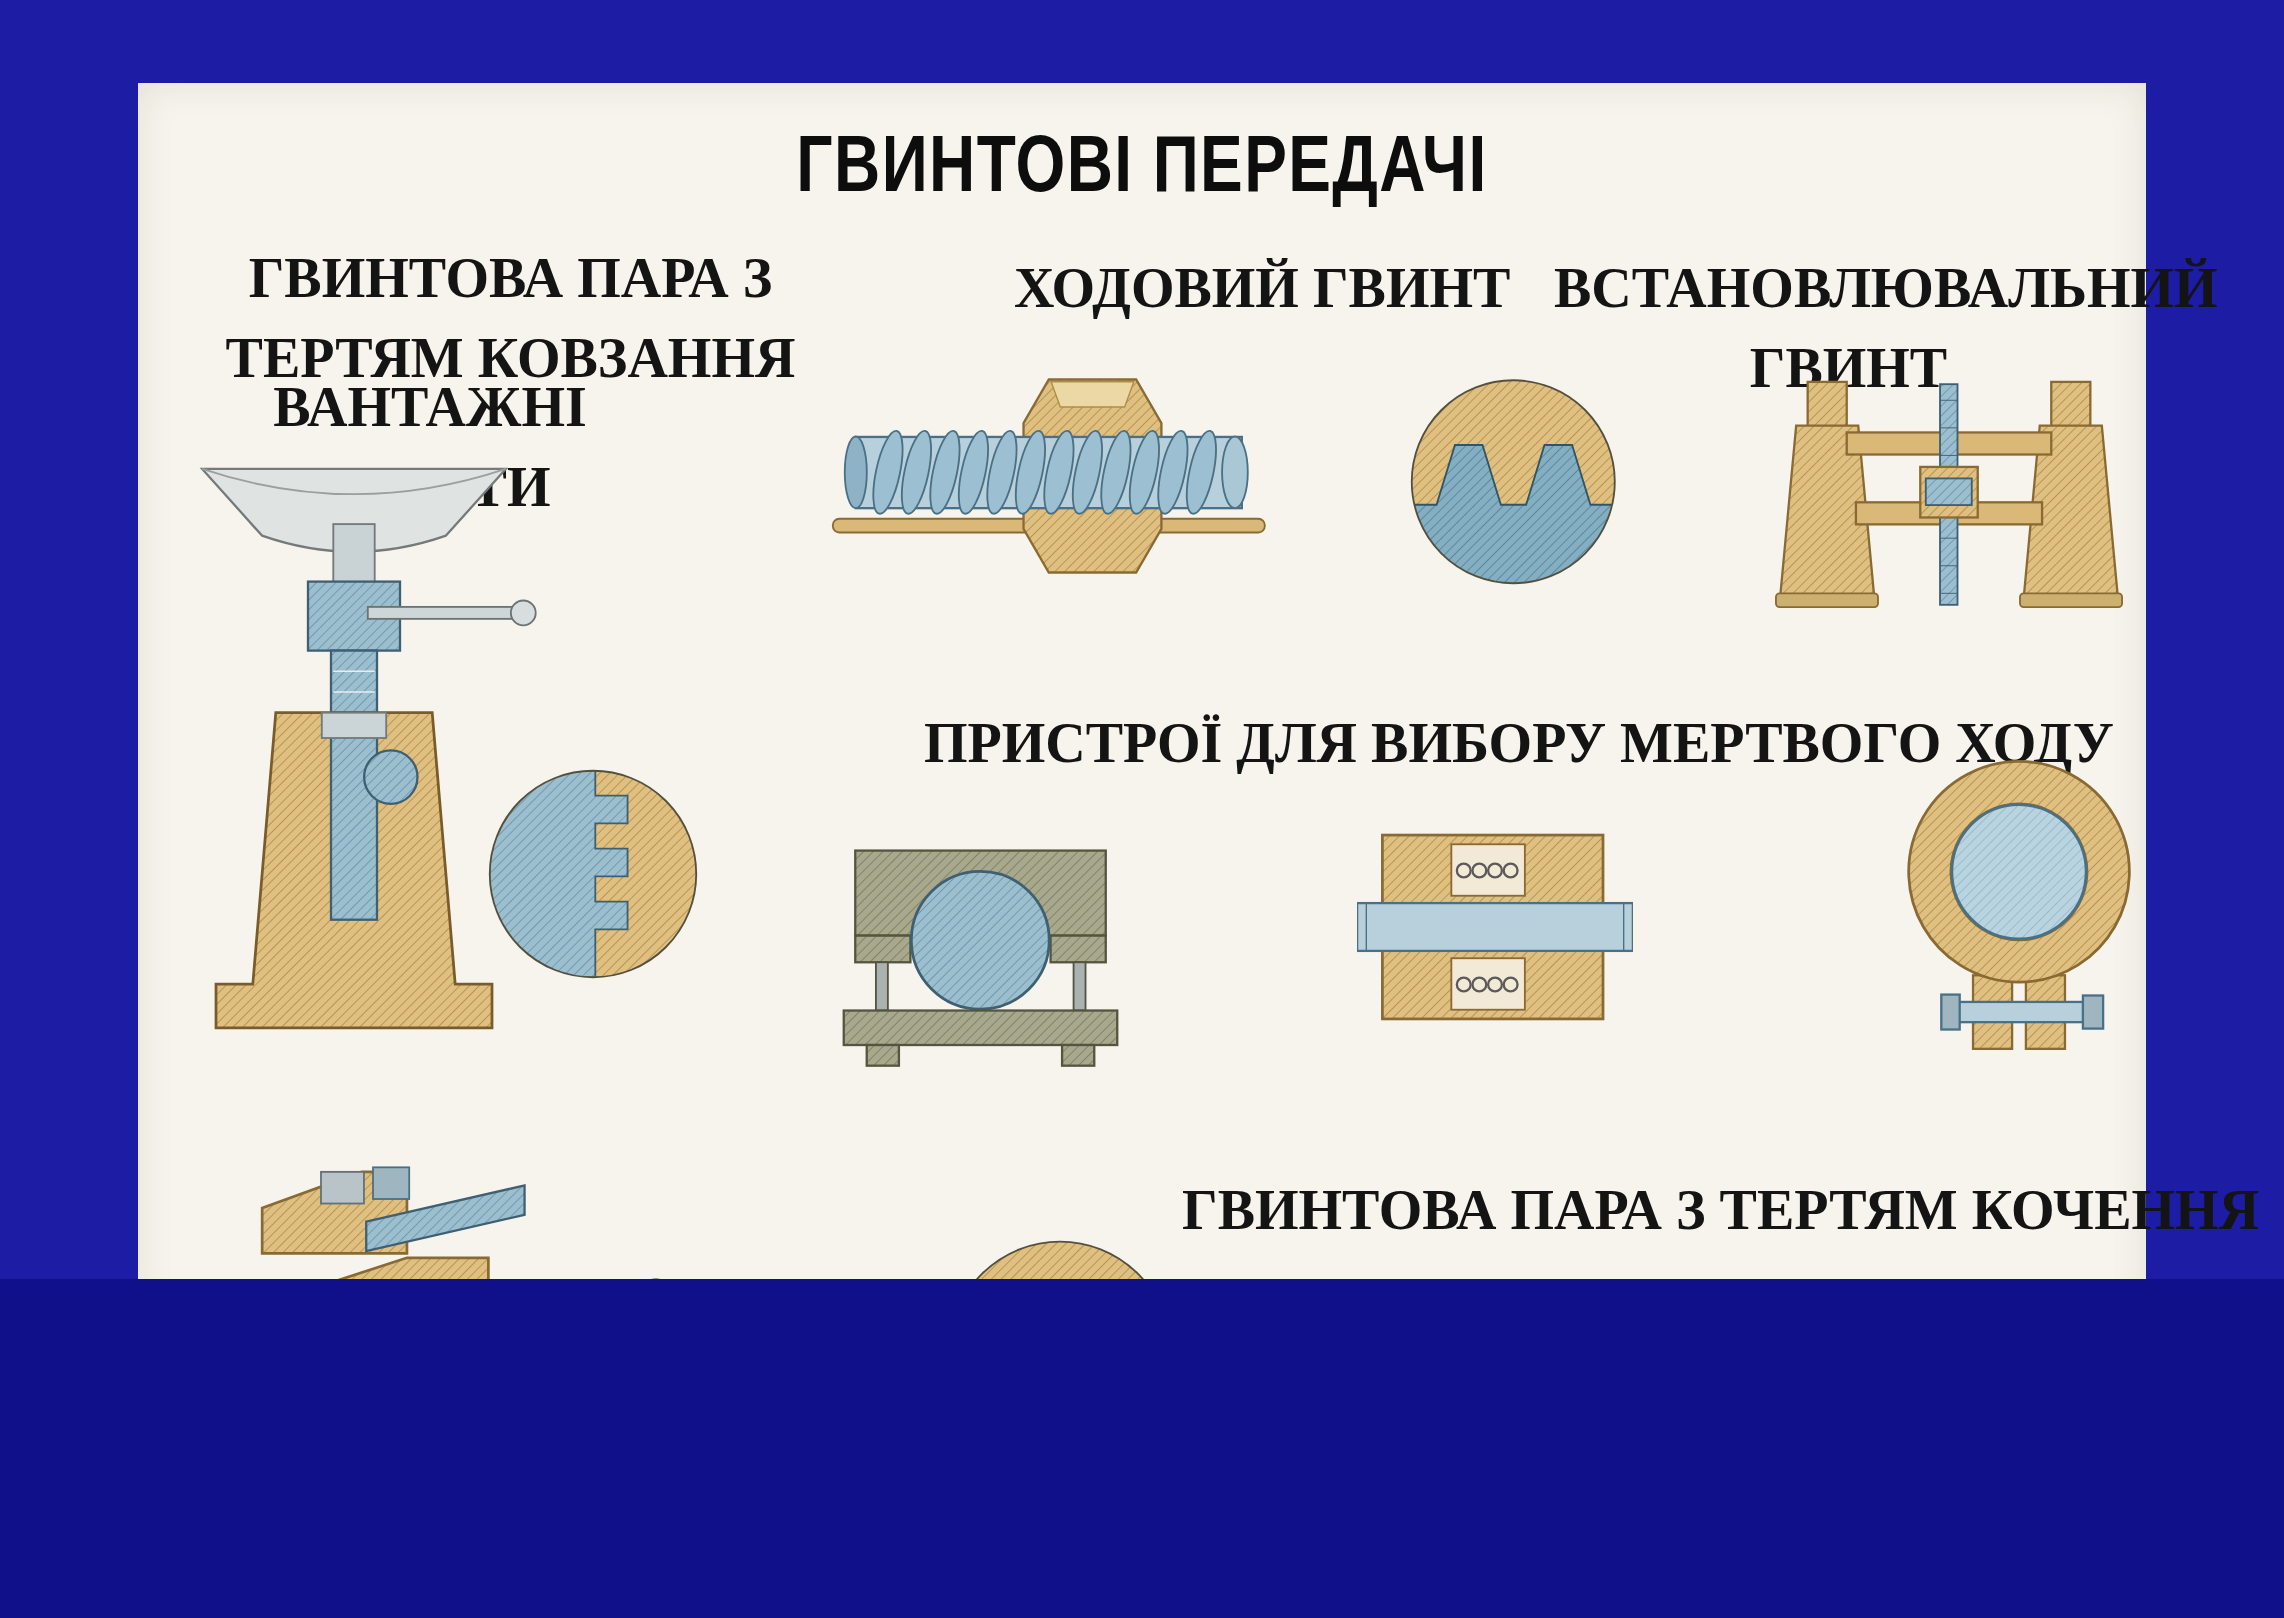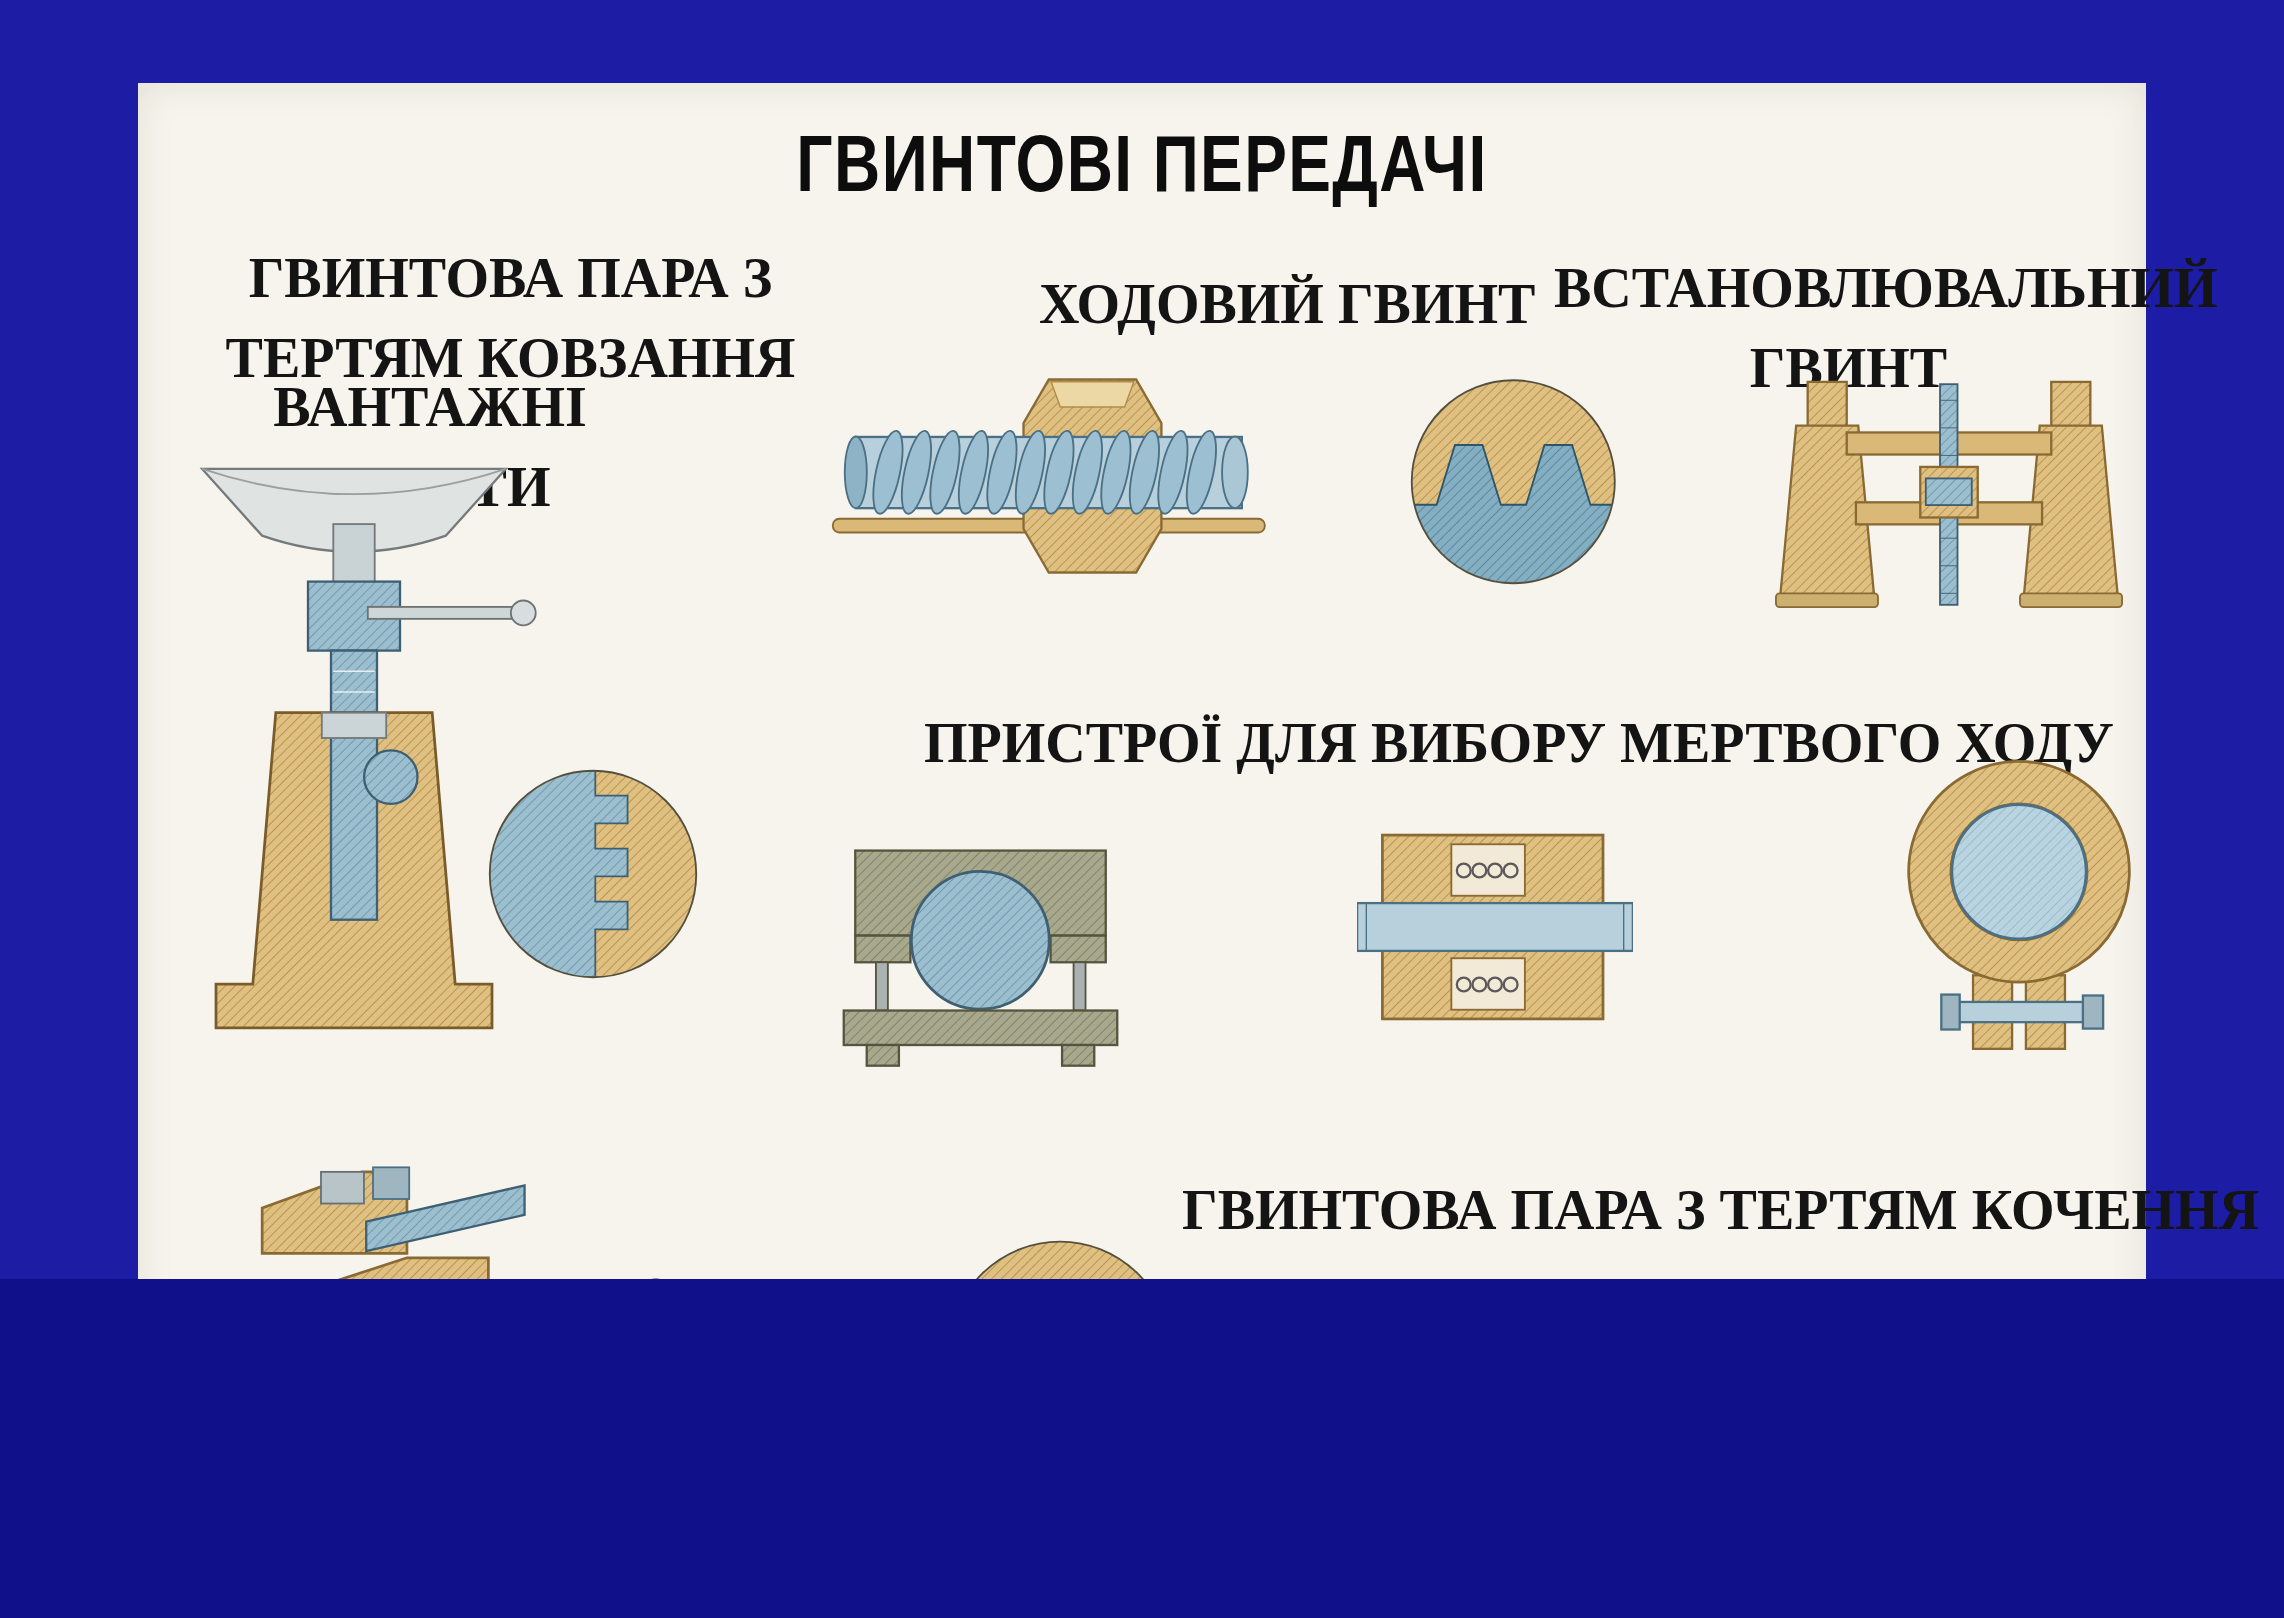--- a/index.html
+++ b/index.html
@@ -49,21 +49,21 @@
   </defs>
 </svg>
 
 <div class="poster">
   <div class="sheet">
 
     <div class="title">ГВИНТОВІ ПЕРЕДАЧІ</div>
 
     <div class="lbl" style="left:14px;top:156px;width:717px;">ГВИНТОВА ПАРА З ТЕРТЯМ КОВЗАННЯ</div>
     <div class="lbl" style="left:55px;top:285px;width:474px;">ВАНТАЖНІ ГВИНТИ</div>
-    <div class="lbl nowrap" style="left:901px;top:166px;width:423px;margin-top:16px;">ХОДОВИЙ ГВИНТ</div>
+    <div class="lbl nowrap" style="left:876px;top:166px;width:423px;">ХОДОВИЙ ГВИНТ</div>
     <div class="lbl" style="left:1416px;top:166px;width:589px;">ВСТАНОВЛЮВАЛЬНИЙ ГВИНТ</div>
     <div class="lbl nowrap" style="left:786px;top:621px;width:1104px;">ПРИСТРОЇ ДЛЯ ВИБОРУ МЕРТВОГО ХОДУ</div>
     <div class="lbl nowrap" style="left:1044px;top:1088px;width:947px;">ГВИНТОВА ПАРА З ТЕРТЯМ КОЧЕННЯ</div>
 
     <div class="fig" style="left:32px;top:372px;width:368px;height:612px;">
       <svg viewBox="0 0 800 1330">
         <path d="M70,30 L730,30 L600,175 Q400,245 200,175 Z" fill="#dfe4e2" stroke="#75797a" stroke-width="5"></path>
         <path d="M70,30 Q400,140 730,30" fill="none" stroke="#9aa0a0" stroke-width="4"></path>
         <rect x="355" y="150" width="90" height="130" fill="#c9d2d4" stroke="#75797a" stroke-width="4"></rect>
         <rect x="300" y="275" width="200" height="150" fill="url(#hB)" stroke="#3f5f72" stroke-width="5"></rect>

